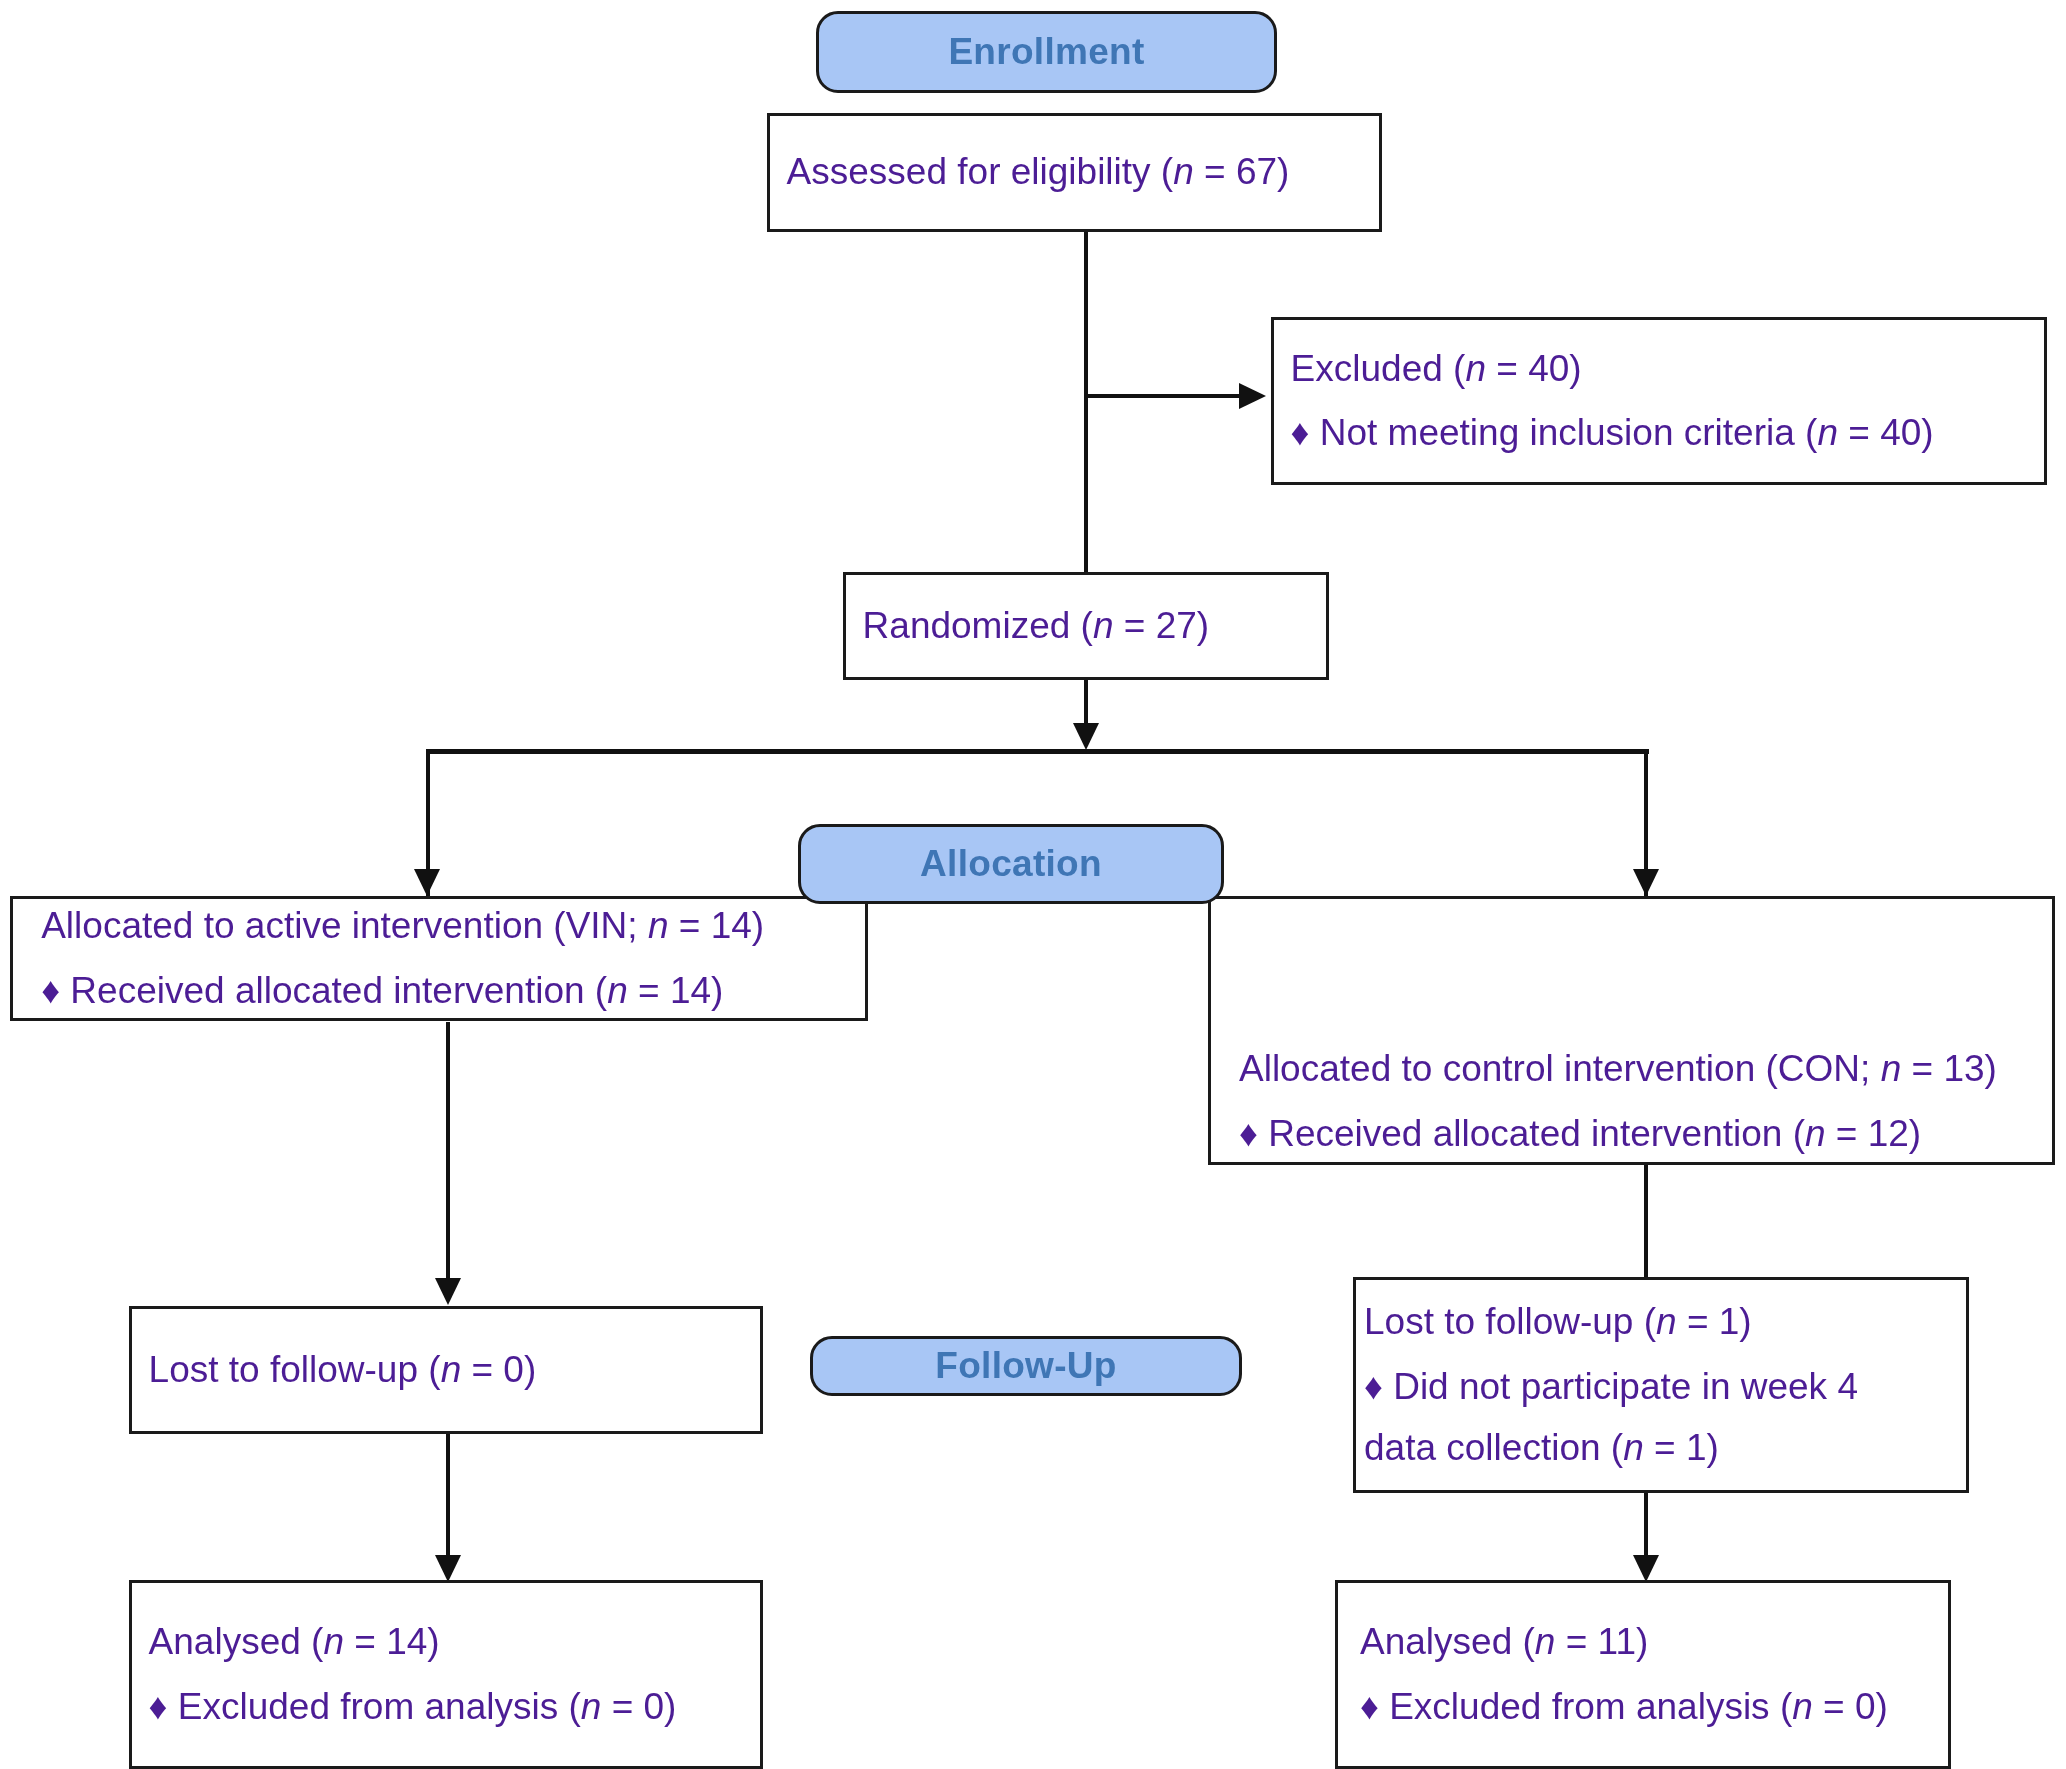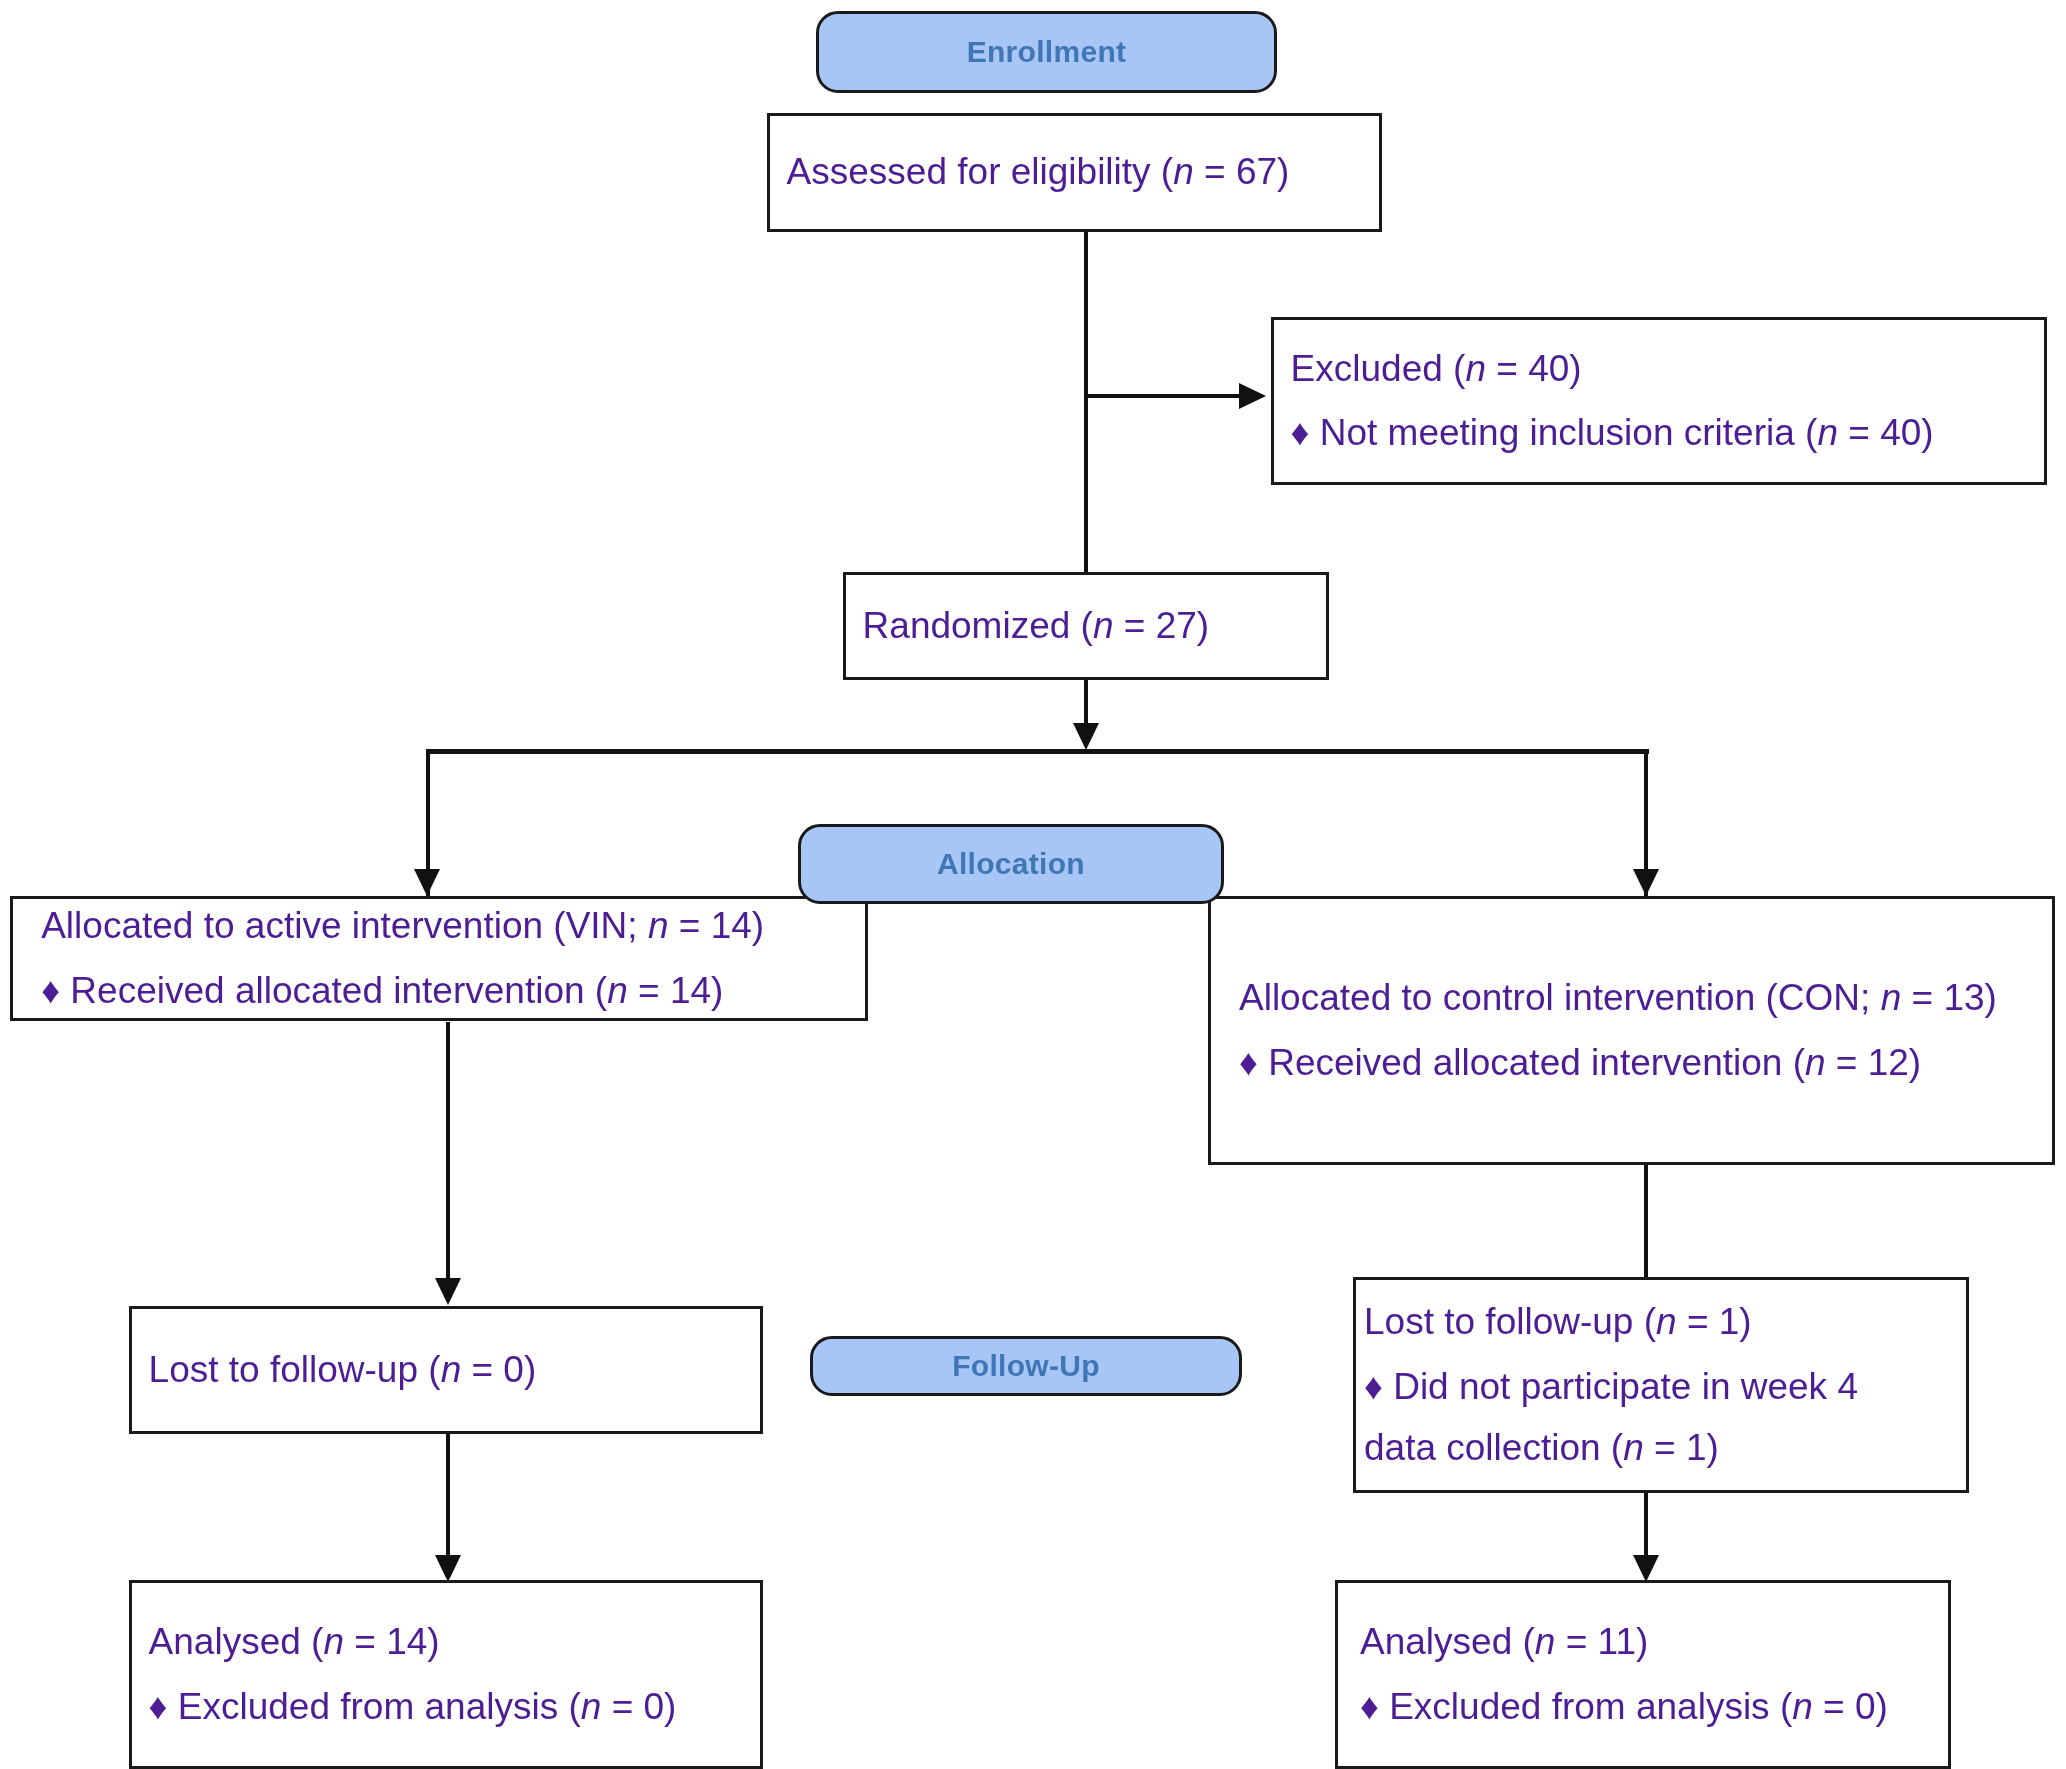--- a/index.html
+++ b/index.html
@@ -51,21 +51,21 @@
   
   .pill {
     background: #a8c6f5;
     border: 3.2px solid #1a1a1a;
     border-radius: 22px;
     display: flex;
     align-items: center;
     justify-content: center;
     color: #3f76b5;
     font-weight: bold;
-    font-size: 30px;
+    font-size: 37px;
     letter-spacing: 0.3px;
     z-index: 6;
     box-sizing: border-box;
   }
 
   
   .vline { background: #111111; width: 3.8px; }
   .hline { background: #111111; height: 3.8px; }
 
   
@@ -122,21 +122,21 @@
 
   <div class="pill abs" style="left:798px; top:824px; width:426px; height:80px;">
     <span>Allocation</span>
   </div>
 
   <div class="node abs" style="left:10.2px; top:896px; width:858px; height:125px; padding-left:28px;">
     <p><span>Allocated to active intervention (VIN; </span><span class="em">n</span><span> = 14)</span></p>
     <p><span>♦ Received allocated intervention (</span><span class="em">n</span><span> = 14)</span></p>
   </div>
 
-  <div class="node abs" style="left:1208px; top:896px; width:847px; height:269px; padding-left:28px; padding-right:9px;">
+  <div class="node abs" style="left:1208px; top:896px; width:847px; height:269px; padding-left:28px; padding-right:9px;justify-content:flex-end;">
     <p><span>Allocated to control intervention (CON; </span><span class="em">n</span><span> = 13)</span></p>
     <p><span>♦ Received allocated intervention (</span><span class="em">n</span><span> = 12)</span></p>
   </div>
 
   <div class="vline abs" style="left:446px; top:1022px; width:3.8px; height:256px;"></div>
   <div class="arrow-down abs" style="left:435px; top:1278px;"></div>
 
   <div class="vline abs" style="left:1644px; top:1165px; width:3.8px; height:113px;"></div>
   <div class="arrow-down abs" style="left:1633px; top:1278px;"></div>
 

